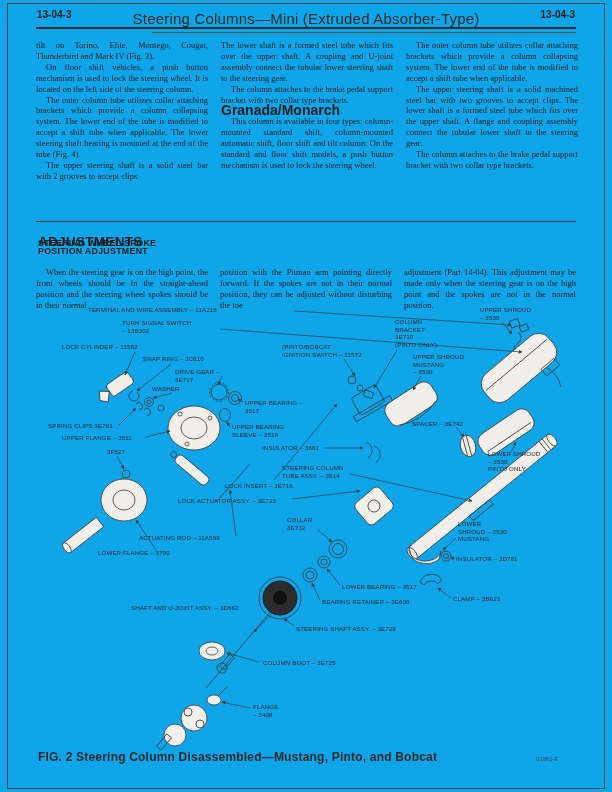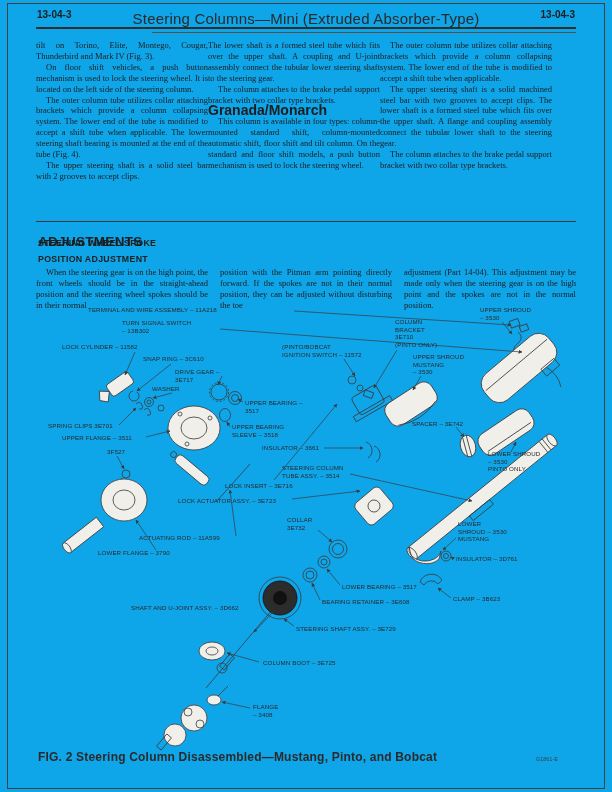--- a/index.html
+++ b/index.html
@@ -11,30 +11,30 @@
   .frame{position:absolute;left:7px;top:3px;width:596px;height:784px;border:1px solid #44413c;pointer-events:none;}
   
   .hdr-num{position:absolute;top:9px;font-family:"Liberation Sans",sans-serif;font-weight:bold;font-size:10px;}
   .hdr-num.left{left:37px;}
   .hdr-num.right{right:37px;}
   .hdr-title{position:absolute;top:10px;left:0;width:100%;text-align:center;
     font-family:"Liberation Sans",sans-serif;font-size:15px;letter-spacing:.2px;color:#2a2a2a;}
   .rule1{position:absolute;left:36px;top:27px;width:540px;height:2px;background:#2f2d29;}
   .rule2{position:absolute;left:152px;top:32px;width:424px;height:1px;background:#55524c;}
   
-  .cols{position:absolute;left:36px;top:40px;width:542px;display:flex;}
+  .cols{position:absolute;left:36px;top:40px;width:542px;display:flex;gap:13px;}
   .col{width:172px;font-size:8.5px;line-height:10.9px;text-align:justify;}
   .col p{margin:0;}
   .col p.ind{text-indent:10px;}
   .subhead{font-family:"Liberation Sans",sans-serif;font-weight:bold;font-size:14px;margin:1px 0 0 0;}
   
   .sect-rule{position:absolute;left:36px;top:221px;width:540px;height:1px;background:#3a3834;}
   .adj-title{position:absolute;left:38px;top:234px;font-family:"Liberation Sans",sans-serif;font-weight:bold;font-size:13.5px;letter-spacing:.3px;}
   .adj-sub{position:absolute;left:38px;font-family:"Liberation Sans",sans-serif;font-weight:bold;font-size:8.8px;letter-spacing:.3px;}
-  .adj-sub.s1{top:238px;} .adj-sub.s2{top:254px;}
+  .adj-sub.s1{top:238px;} .adj-sub.s2{top:246px;}
   .adj-cols{position:absolute;left:36px;top:267px;width:542px;display:flex;gap:12px;}
   
   .fig{position:absolute;left:22px;top:298px;width:568px;height:455px;}
   .fig svg{display:block;}
   .fig-caption{position:absolute;left:38px;top:750px;font-family:"Liberation Sans",sans-serif;font-weight:bold;font-size:12px;letter-spacing:.2px;color:#2a2a2a;}
   .fig-code{position:absolute;left:536px;top:756px;font-family:"Liberation Sans",sans-serif;font-size:5px;color:#3a3a3a;letter-spacing:.3px;}
   .part{stroke:#3a3a3a;stroke-width:.8;fill:none;}
   .partf{stroke:#3a3a3a;stroke-width:.8;fill:#f1efe9;}
 </style>
 </head>

